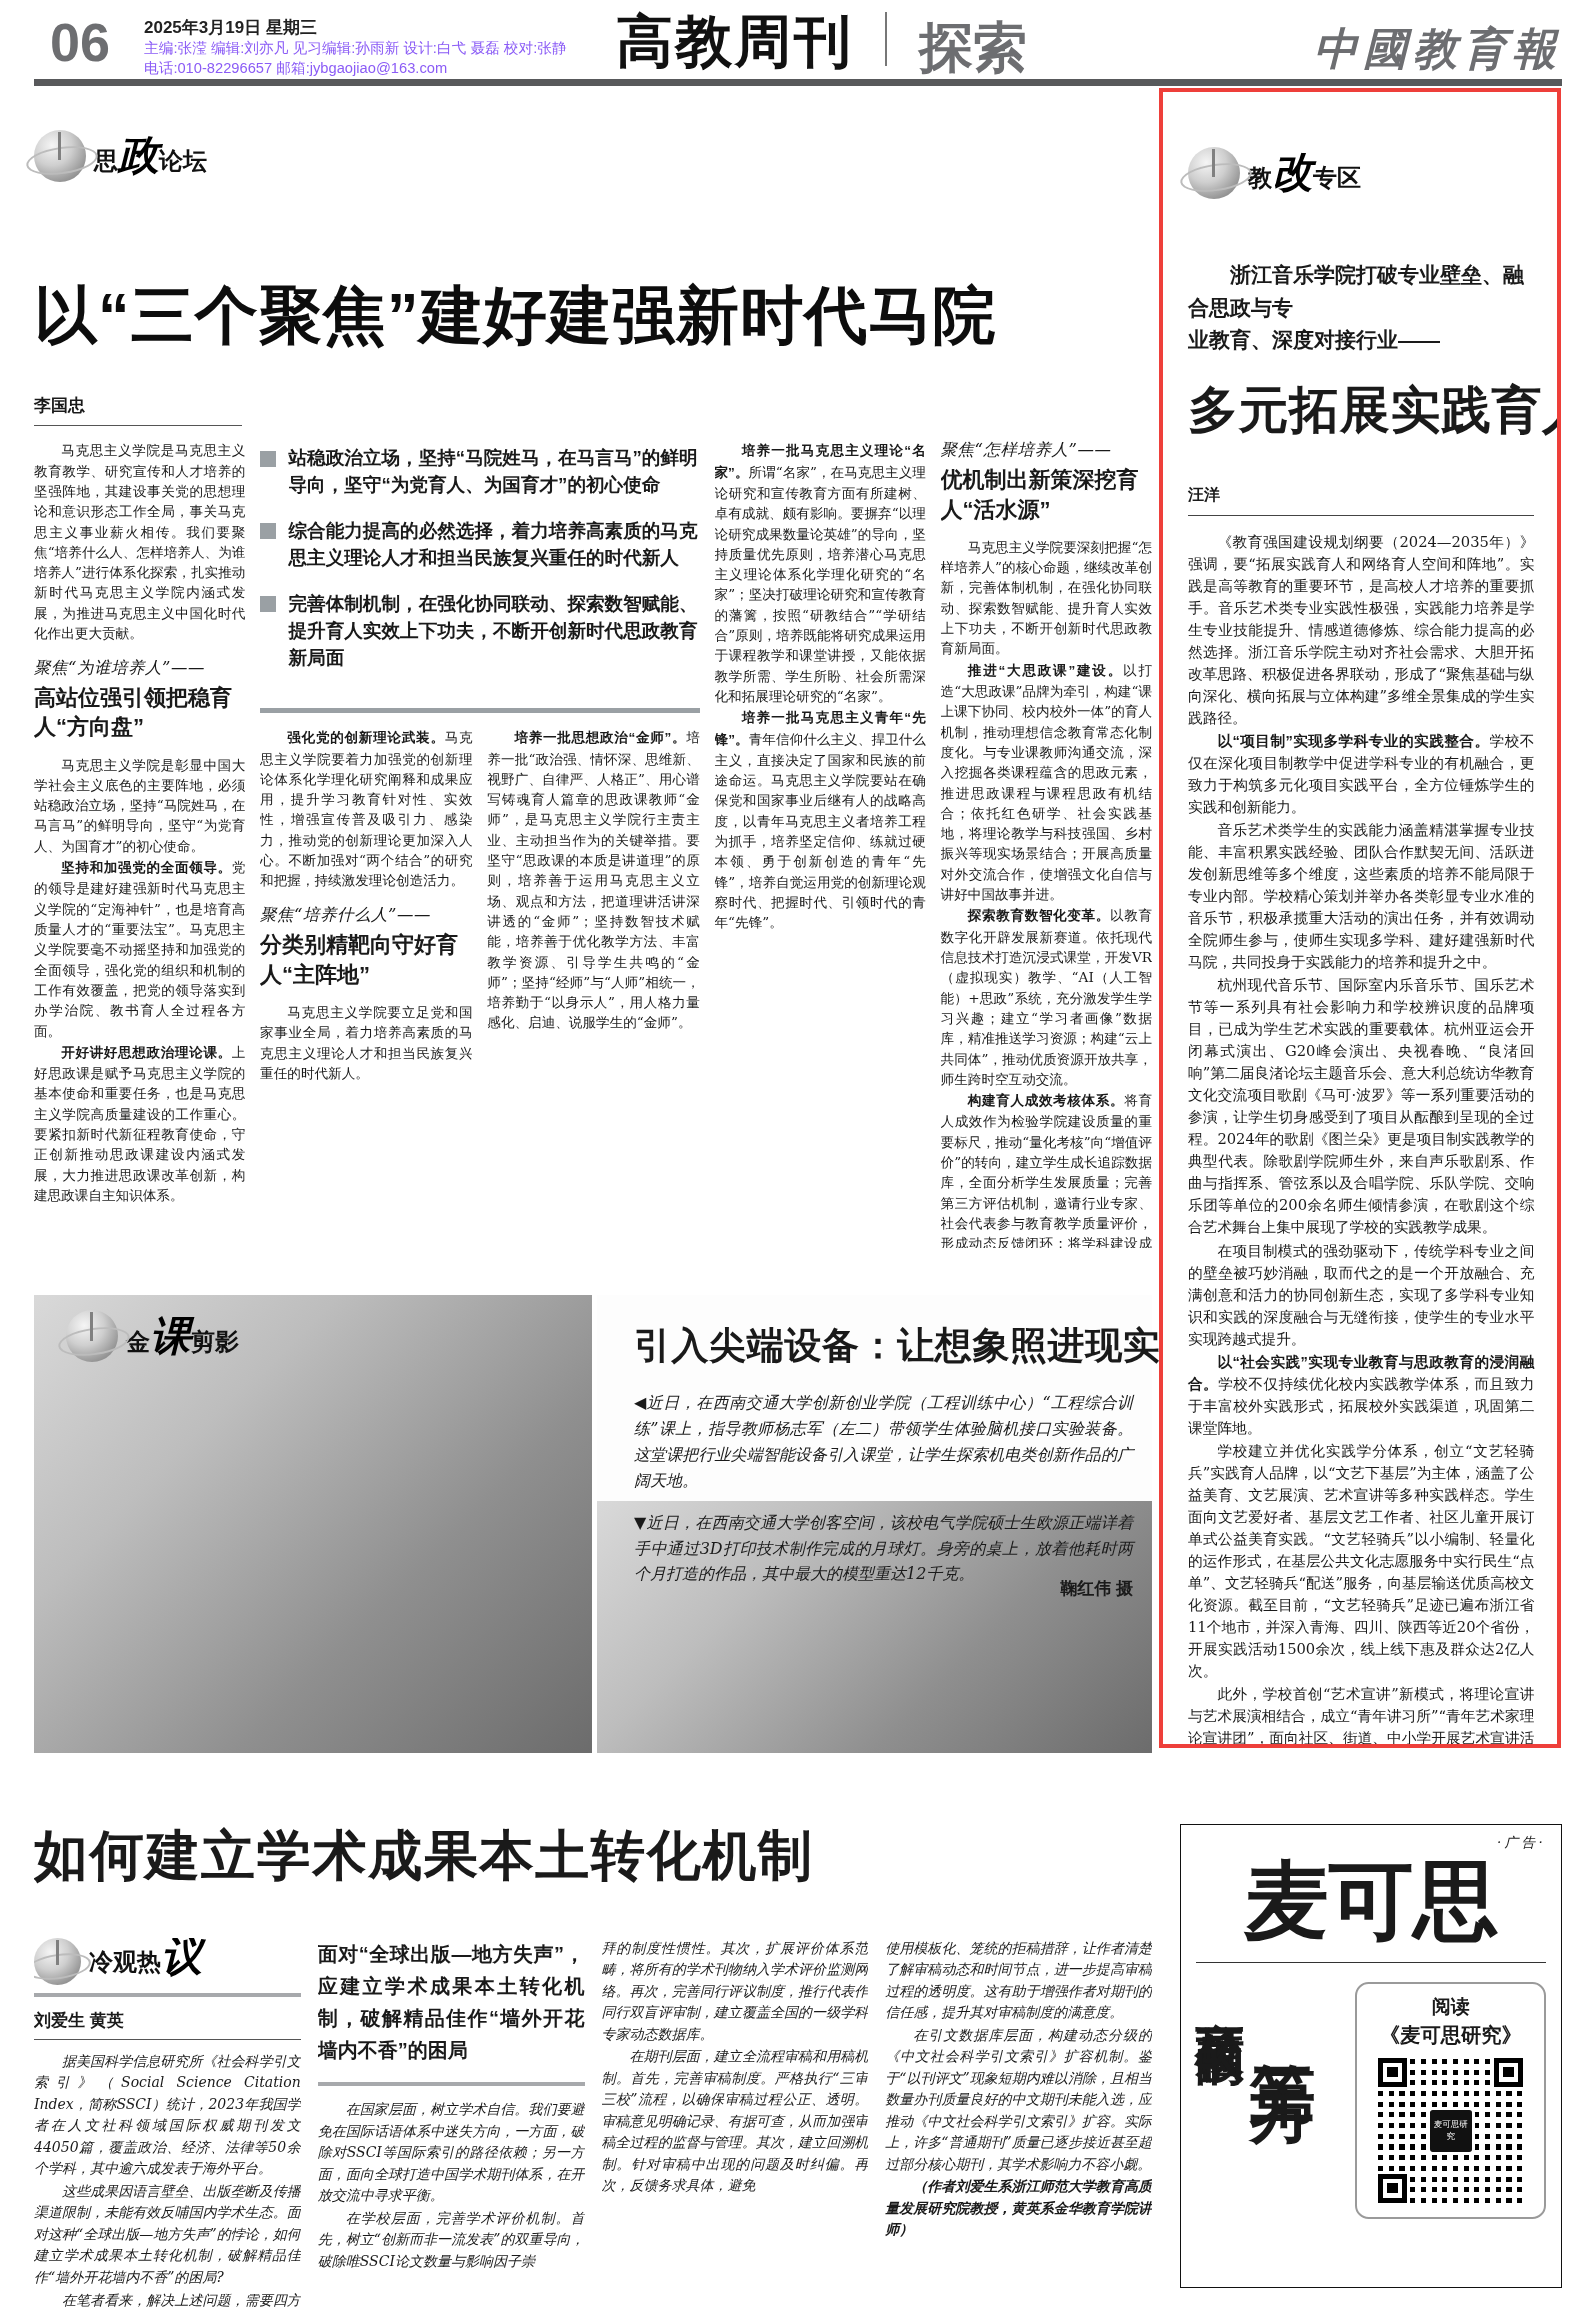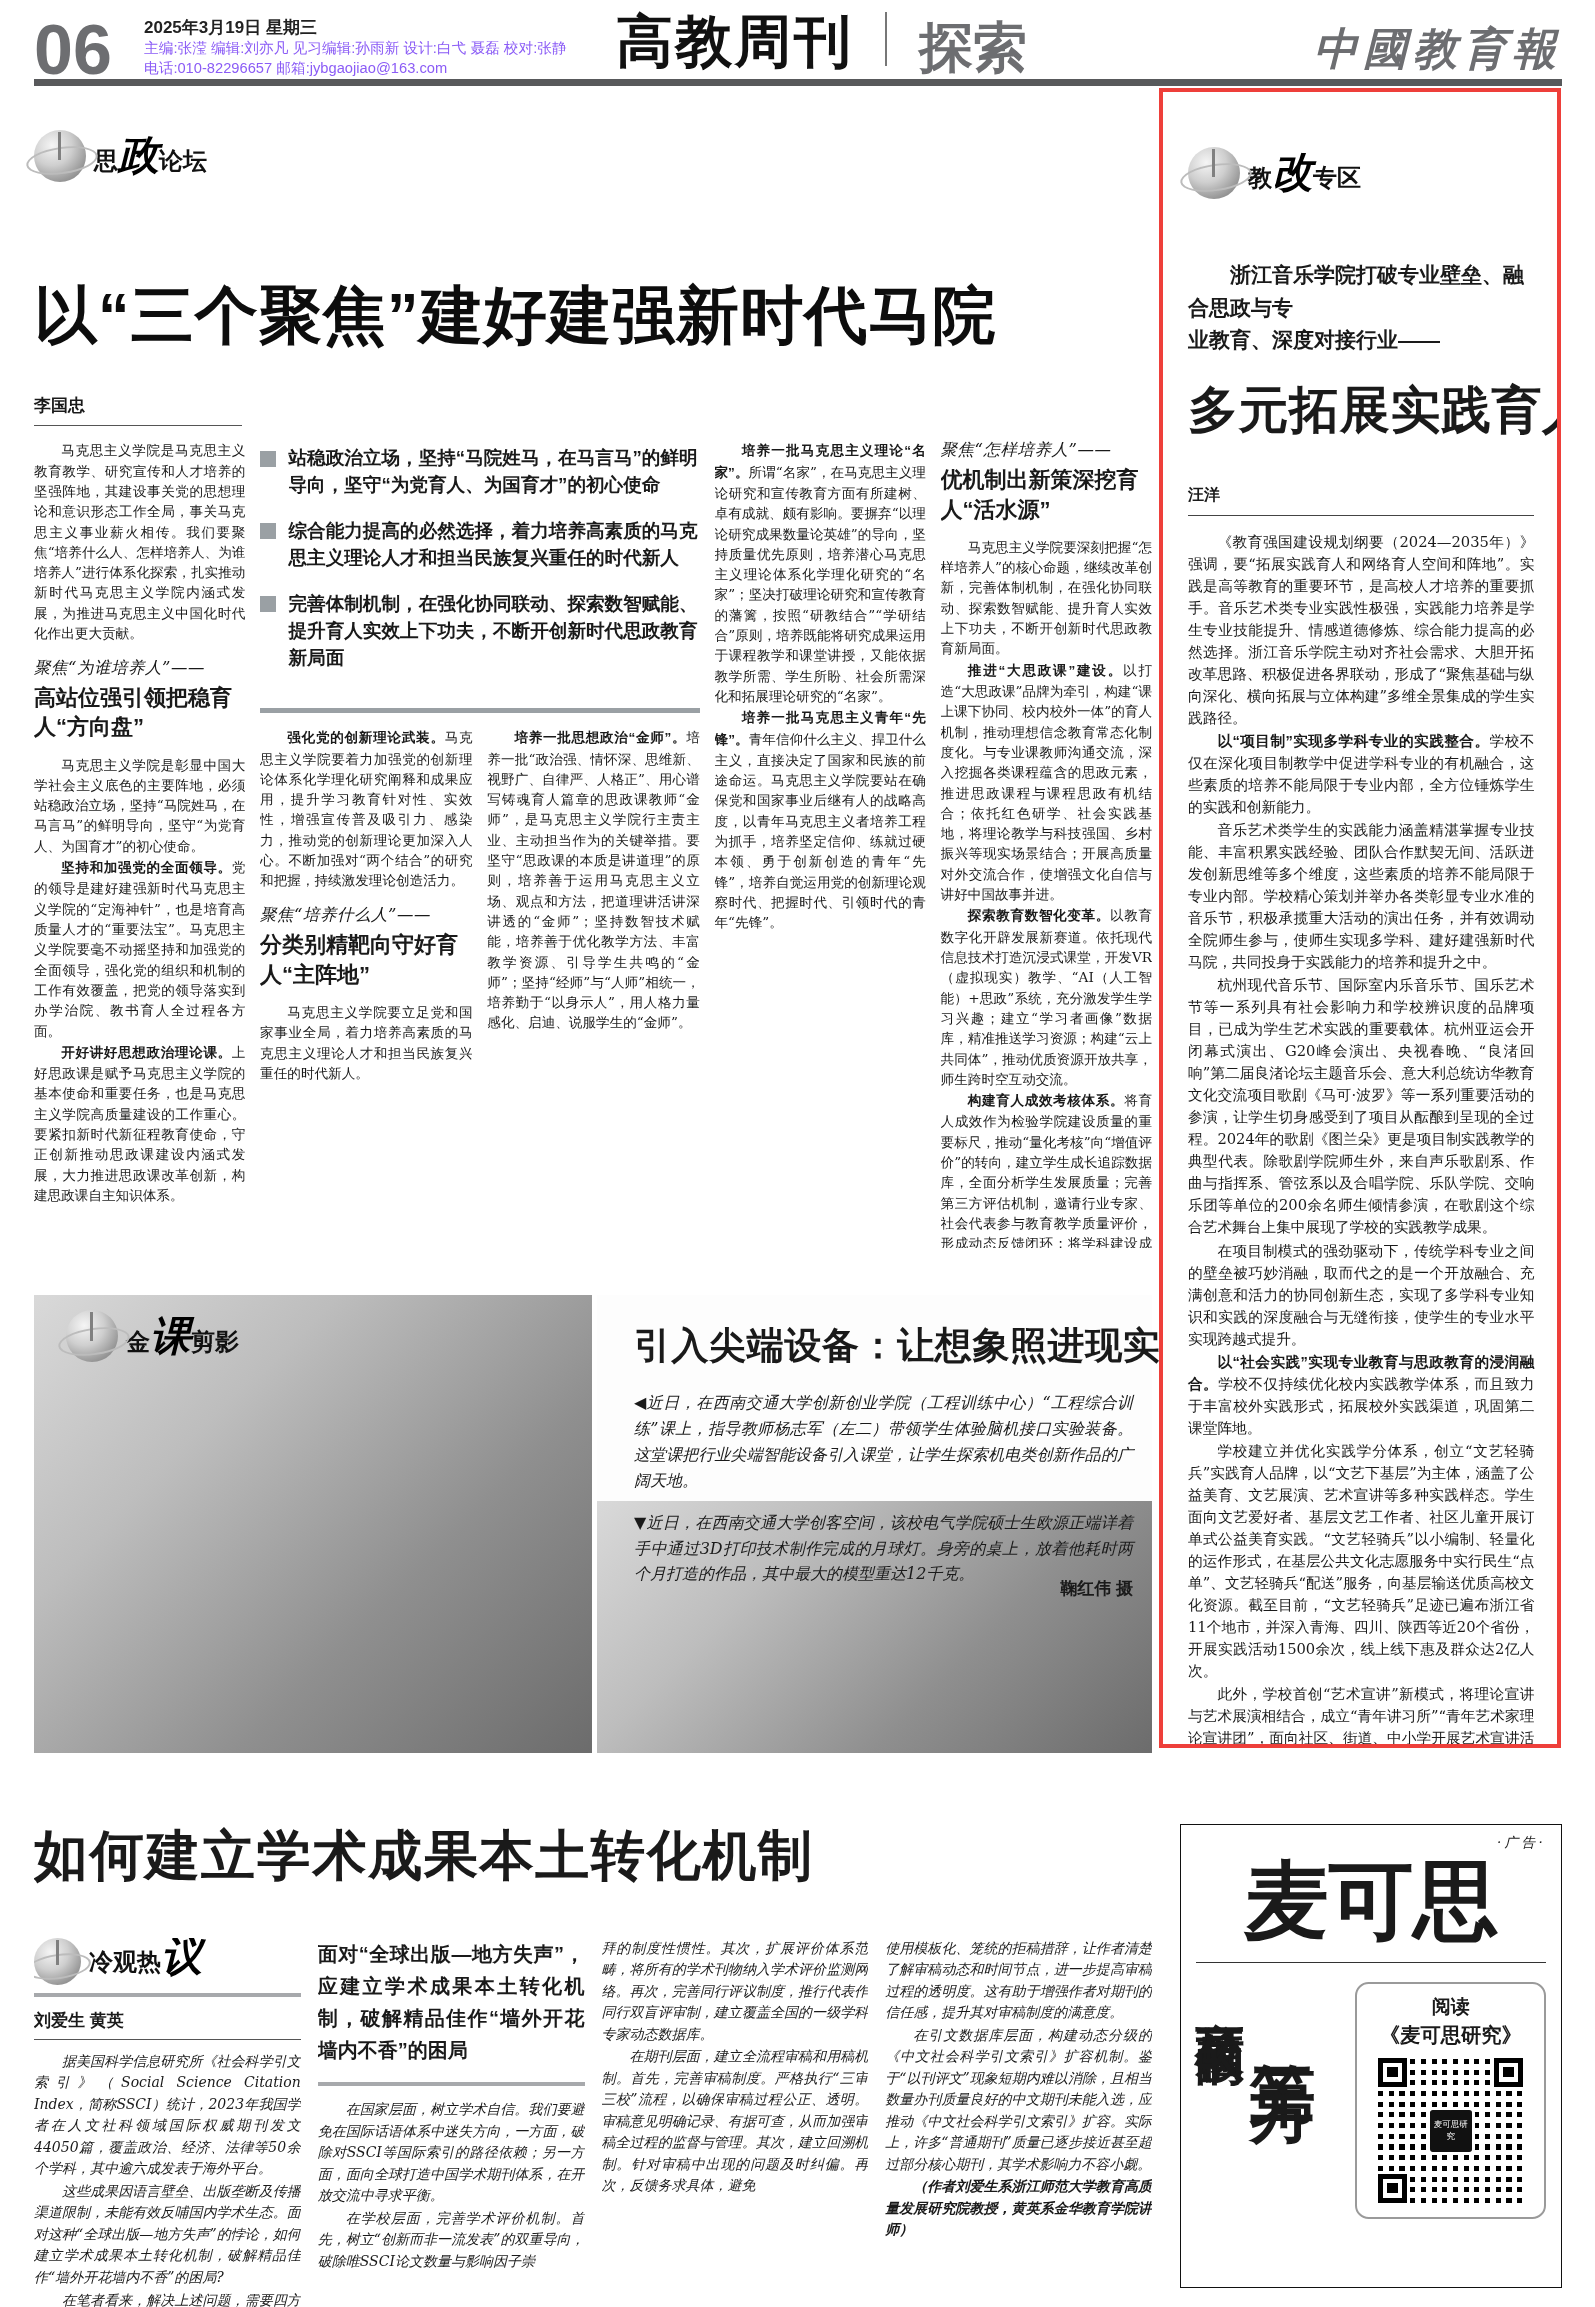--- a/index.html
+++ b/index.html
@@ -1,20 +1,20 @@
 <!DOCTYPE html>
 <html style="font-size:9px"><head>
 <meta charset="utf-8">
 <style>
   html,body{margin:0;padding:0;background:#e9e9e9;}
   #page{position:relative;width:1596px;height:2307px;background:#ffffff;overflow:hidden;
         font-family:"DejaVu Serif",serif;color:#1a1a1a;}
   
   #header{position:absolute;left:34px;top:12.4px;width:1528px;height:67px;}
-  .page-no{position:absolute;left:0;top:2.3px;font-size:70px;font-weight:bold;color:#6d6e71;
+  .page-no{position:absolute;left:16px;top:2.3px;font-size:54px;font-weight:bold;color:#6d6e71;
            font-family:"Liberation Sans",sans-serif;line-height:1;}
   .head-info{position:absolute;left:110px;top:4.5px;line-height:1.32;}
   .head-date{font-size:17px;font-weight:bold;color:#222;font-family:"Liberation Sans",sans-serif;}
   .head-line{font-size:14.7px;color:#8b5cf6;font-family:"Liberation Sans",sans-serif;}
   .masthead{position:absolute;left:582px;top:0;display:flex;align-items:flex-start;gap:32px;}
   .masthead-main{font-size:57px;font-weight:900;letter-spacing:2.3px;color:#111;
                  font-family:"Liberation Sans",sans-serif;line-height:1.05;}
   .masthead-div{width:1.7px;height:54px;background:#777;}
   .masthead-sec{font-size:54px;font-weight:bold;color:#6d6e71;font-family:"Liberation Sans",sans-serif;}
   .paper-logo{position:absolute;right:0;top:8px;font-size:44px;color:#6d6e71;font-style:italic;
@@ -237,21 +237,21 @@
       </span>
     </div>
     <div class="jg-kicker">
       <span class="indent"></span><span>浙江音乐学院打破专业壁垒、融合思政与专</span><br>
       <span>业教育、深度对接行业——</span>
     </div>
     <h2 class="jg-title">多元拓展实践育人空间</h2>
     <div class="jg-byline">汪洋</div>
     <div class="jg-body">
       <p class="para">《教育强国建设规划纲要（2024—2035年）》强调，要“拓展实践育人和网络育人空间和阵地”。实践是高等教育的重要环节，是高校人才培养的重要抓手。音乐艺术类专业实践性极强，实践能力培养是学生专业技能提升、情感道德修炼、综合能力提高的必然选择。浙江音乐学院主动对齐社会需求、大胆开拓改革思路、积极促进各界联动，形成了“聚焦基础与纵向深化、横向拓展与立体构建”多维全景集成的学生实践路径。</p>
-      <p class="para"><b class="lead">以“项目制”实现多学科专业的实践整合。</b><span>学校不仅在深化项目制教学中促进学科专业的有机融合，这些素质的培养不能局限于专业内部，全方位锤炼学生的实践和创新能力。</span></p>
+      <p class="para"><b class="lead">以“项目制”实现多学科专业的实践整合。</b><span>学校不仅在深化项目制教学中促进学科专业的有机融合，更致力于构筑多元化项目实践平台，全方位锤炼学生的实践和创新能力。</span></p>
       <p class="para">音乐艺术类学生的实践能力涵盖精湛掌握专业技能、丰富积累实践经验、团队合作默契无间、活跃迸发创新思维等多个维度，这些素质的培养不能局限于专业内部。学校精心策划并举办各类彰显专业水准的音乐节，积极承揽重大活动的演出任务，并有效调动全院师生参与，使师生实现多学科、建好建强新时代马院，共同投身于实践能力的培养和提升之中。</p>
       <p class="para">杭州现代音乐节、国际室内乐音乐节、国乐艺术节等一系列具有社会影响力和学校辨识度的品牌项目，已成为学生艺术实践的重要载体。杭州亚运会开闭幕式演出、G20峰会演出、央视春晚、“良渚回响”第二届良渚论坛主题音乐会、意大利总统访华教育文化交流项目歌剧《马可·波罗》等一系列重要活动的参演，让学生切身感受到了项目从酝酿到呈现的全过程。2024年的歌剧《图兰朵》更是项目制实践教学的典型代表。除歌剧学院师生外，来自声乐歌剧系、作曲与指挥系、管弦系以及合唱学院、乐队学院、交响乐团等单位的200余名师生倾情参演，在歌剧这个综合艺术舞台上集中展现了学校的实践教学成果。</p>
       <p class="para">在项目制模式的强劲驱动下，传统学科专业之间的壁垒被巧妙消融，取而代之的是一个开放融合、充满创意和活力的协同创新生态，实现了多学科专业知识和实践的深度融合与无缝衔接，使学生的专业水平实现跨越式提升。</p>
       <p class="para"><b class="lead">以“社会实践”实现专业教育与思政教育的浸润融合。</b><span>学校不仅持续优化校内实践教学体系，而且致力于丰富校外实践形式，拓展校外实践渠道，巩固第二课堂阵地。</span></p>
       <p class="para">学校建立并优化实践学分体系，创立“文艺轻骑兵”实践育人品牌，以“文艺下基层”为主体，涵盖了公益美育、文艺展演、艺术宣讲等多种实践样态。学生面向文艺爱好者、基层文艺工作者、社区儿童开展订单式公益美育实践。“文艺轻骑兵”以小编制、轻量化的运作形式，在基层公共文化志愿服务中实行民生“点单”、文艺轻骑兵“配送”服务，向基层输送优质高校文化资源。截至目前，“文艺轻骑兵”足迹已遍布浙江省11个地市，并深入青海、四川、陕西等近20个省份，开展实践活动1500余次，线上线下惠及群众达2亿人次。</p>
       <p class="para">此外，学校首创“艺术宣讲”新模式，将理论宣讲与艺术展演相结合，成立“青年讲习所”“青年艺术家理论宣讲团”，面向社区、街道、中小学开展艺术宣讲活动。学生不仅要“会演”，还要“会讲”，甚至要“边讲边演”。</p>
 
     </div>
   </div>
 

